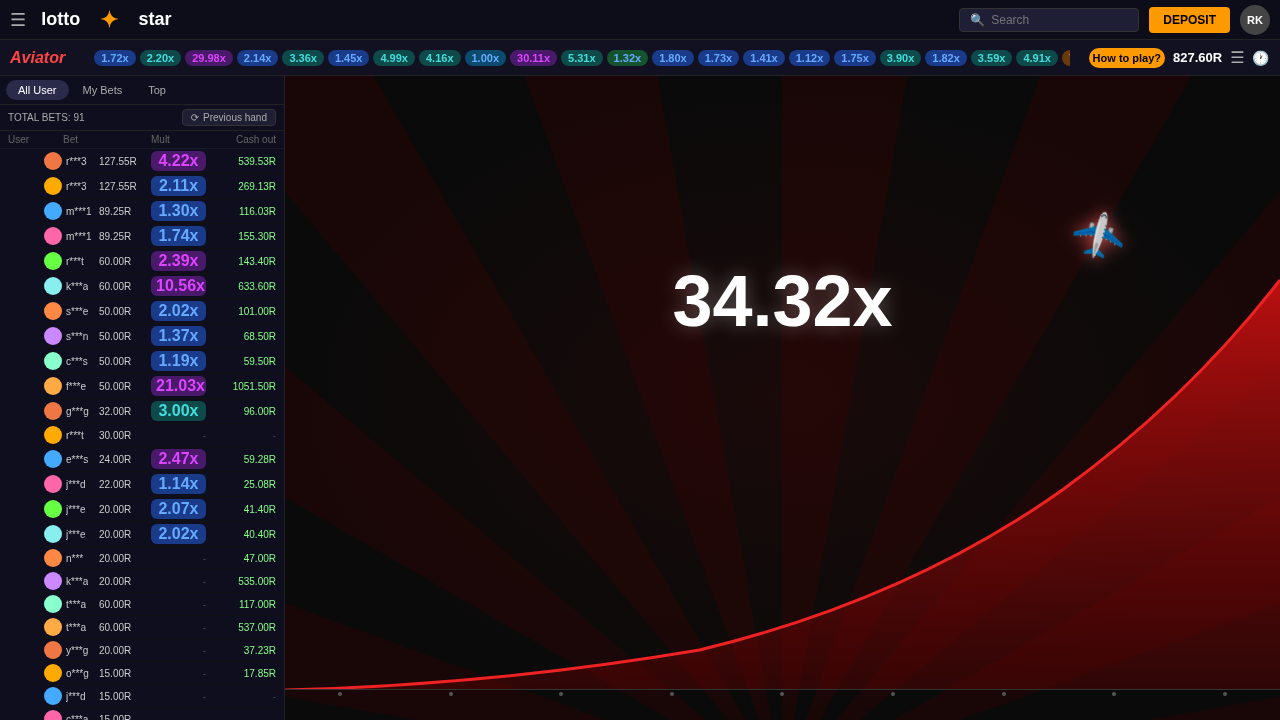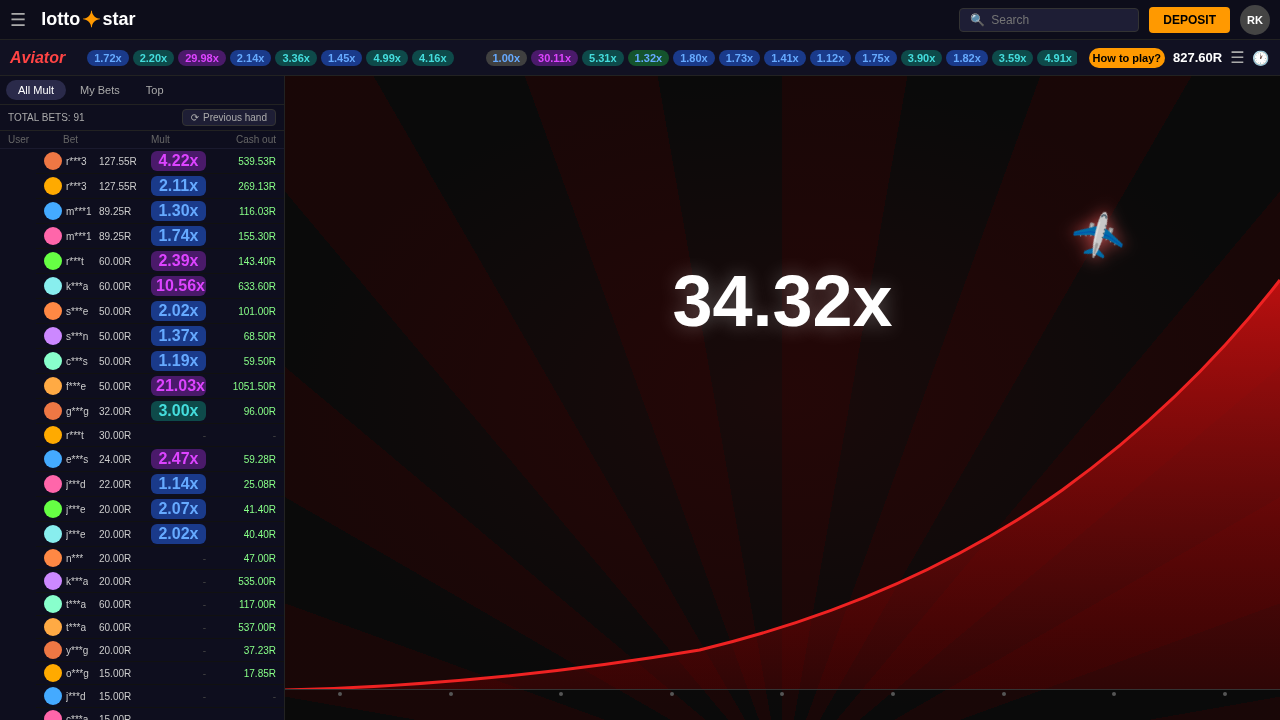--- a/index.html
+++ b/index.html
@@ -25,21 +25,21 @@
     }
     .hamburger-icon {
       color: #aaa;
       font-size: 18px;
       cursor: pointer;
       margin-right: 5px;
     }
     .logo {
       display: flex;
       align-items: center;
-      gap: 2px;
+      gap: 20px;
     }
     .search-bar {
       margin-left: auto;
       display: flex;
       align-items: center;
       background: #1e1e35;
       border: 1px solid #333;
       border-radius: 4px;
       padding: 4px 10px;
       gap: 6px;
@@ -76,21 +76,21 @@
       font-size: 11px;
     }
 
     
     .game-header {
       height: 36px;
       background: #111122;
       display: flex;
       align-items: center;
       padding: 0 10px;
-      gap: 12px;
+      gap: 19px;
       border-bottom: 1px solid #222;
     }
     .aviator-logo {
       color: #f44;
       font-weight: bold;
       font-size: 16px;
       font-style: italic;
       margin-right: 10px;
     }
     .multiplier-pill {
@@ -324,21 +324,21 @@
   <span class="aviator-logo">Aviator</span>
   <div id="multiplier-pills" style="display:flex;gap:4px;overflow:hidden;flex:1;">
       <span class="multiplier-pill" style="background: rgb(26, 58, 138); color: rgb(102, 170, 255); border-radius: 8px;">1.72x</span>
       <span class="multiplier-pill" style="background: rgb(14, 74, 74); color: rgb(68, 221, 221);">2.20x</span>
       <span class="multiplier-pill" style="background: rgb(74, 26, 106); color: rgb(221, 68, 255);">29.98x</span>
       <span class="multiplier-pill" style="background: rgb(26, 58, 138); color: rgb(102, 170, 255);">2.14x</span>
       <span class="multiplier-pill" style="background: rgb(14, 74, 74); color: rgb(68, 221, 221);">3.36x</span>
       <span class="multiplier-pill" style="background: rgb(26, 58, 138); color: rgb(102, 170, 255);">1.45x</span>
       <span class="multiplier-pill" style="background: rgb(14, 74, 74); color: rgb(68, 221, 221);">4.99x</span>
       <span class="multiplier-pill" style="background: rgb(14, 74, 74); color: rgb(68, 221, 221);">4.16x</span>
-      <span class="multiplier-pill" style="background: #404040; color: rgb(102, 170, 255); margin-left: 28px;">1.00x</span>
+      <span class="multiplier-pill" style="background: #0c4a6e; color: rgb(102, 170, 255);">1.00x</span>
       <span class="multiplier-pill" style="background: rgb(74, 26, 106); color: rgb(221, 68, 255);">30.11x</span>
       <span class="multiplier-pill" style="background: rgb(14, 74, 74); color: rgb(68, 221, 221);">5.31x</span>
       <span class="multiplier-pill" style="background: #14532d; color: rgb(102, 170, 255);">1.32x</span>
       <span class="multiplier-pill" style="background: rgb(26, 58, 138); color: rgb(102, 170, 255);">1.80x</span>
       <span class="multiplier-pill" style="background: rgb(26, 58, 138); color: rgb(102, 170, 255);">1.73x</span>
       <span class="multiplier-pill" style="background: rgb(26, 58, 138); color: rgb(102, 170, 255);">1.41x</span>
       <span class="multiplier-pill" style="background: rgb(26, 58, 138); color: rgb(102, 170, 255);">1.12x</span>
       <span class="multiplier-pill" style="background: rgb(26, 58, 138); color: rgb(102, 170, 255);">1.75x</span>
       <span class="multiplier-pill" style="background: rgb(14, 74, 74); color: rgb(68, 221, 221);">3.90x</span>
       <span class="multiplier-pill" style="background: rgb(26, 58, 138); color: rgb(102, 170, 255);">1.82x</span>
@@ -352,21 +352,21 @@
     <span class="settings-icon">☰</span>
     <span class="clock-icon">🕐</span>
   </div>
 </div>
 
 <div class="main-area">
 
   <div class="left-panel">
     <div class="bets-tabs">
       <div id="bet-tabs" style="display:flex;gap:2px;">
-          <div class="bet-tab active">All Mult</div>
+          <div class="bet-tab active">All User</div>
           <div class="bet-tab">My Bets</div>
           <div class="bet-tab">Top</div>
         </div>
     </div>
     <div class="total-bets-bar">
       <span>
         <span>TOTAL BETS:</span>
         <span>91</span>
       </span>
       <button class="prev-hand-btn">

